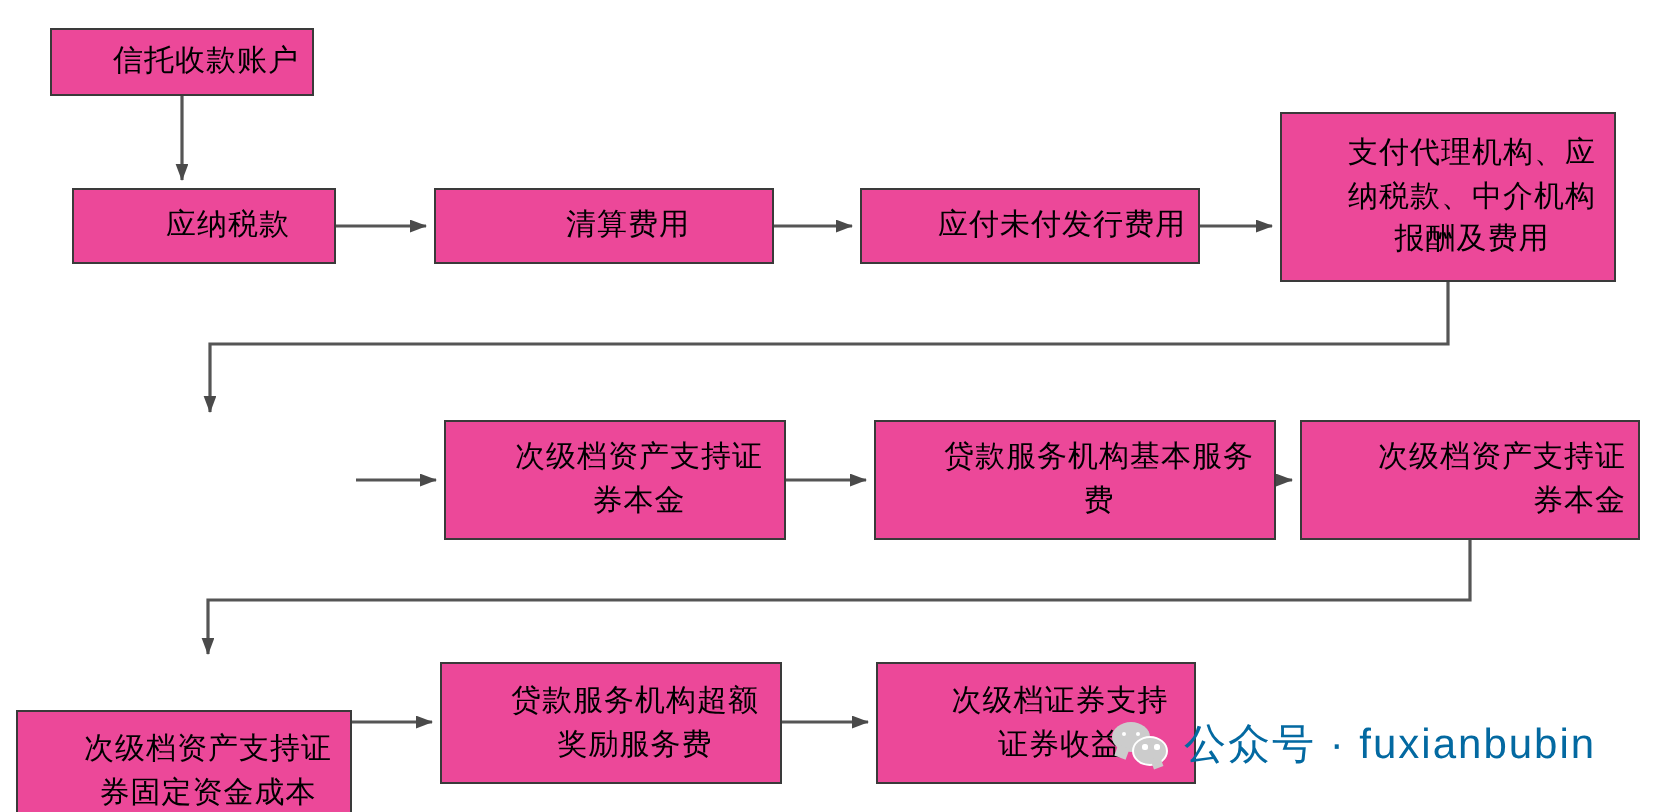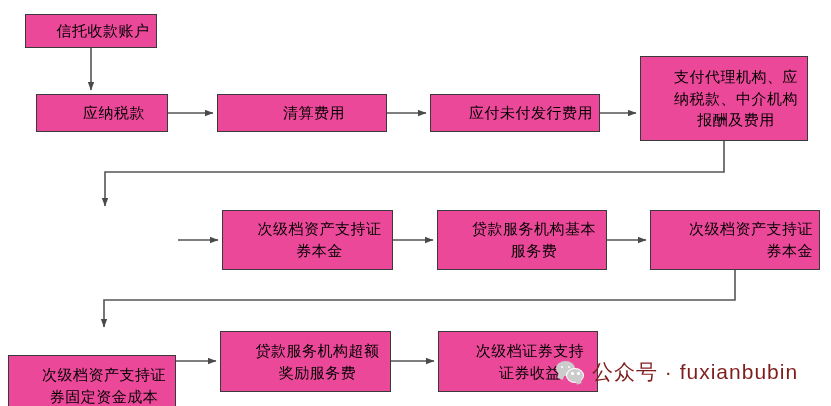--- a/index.html
+++ b/index.html
@@ -43,21 +43,21 @@
     height: 406px;
     z-index: 2;
     pointer-events: none;
   }
   .watermark {
     position: absolute;
     z-index: 4;
     display: flex;
     align-items: center;
     gap: 8px;
-    color: #7f1d1d;
+    color: #0369a1;
     font-size: 21px;
     letter-spacing: 1px;
     white-space: nowrap;
     user-select: none;
   }
   .wm-icon {
     width: 28px;
     height: 22px;
     position: relative;
     display: inline-block;
@@ -153,21 +153,21 @@
 
   <div class="node" style="left:640px;top:56px;width:168px;height:85px;">
     <span>支付代理机构、应纳税款、中介机构报酬及费用</span>
   </div>
 
 
   <div class="node" style="left:222px;top:210px;width:171px;height:60px;">
     <span>次级档资产支持证券本金</span>
   </div>
 
-  <div class="node" style="left:437px;top:210px;width:170px;height:60px;justify-content:flex-end;">
+  <div class="node" style="left:437px;top:210px;width:201px;height:60px;justify-content:flex-end;">
     <span>贷款服务机构基本服务费</span>
   </div>
 
   <div class="node" style="left:650px;top:210px;width:170px;height:60px;text-align:right;">
     <span>次级档资产支持证券本金</span>
   </div>
 
   <div class="node" style="left:8px;top:331px;width:168px;height:61px;margin-top:24px;">
     <span>次级档资产支持证券固定资金成本</span>
   </div>

